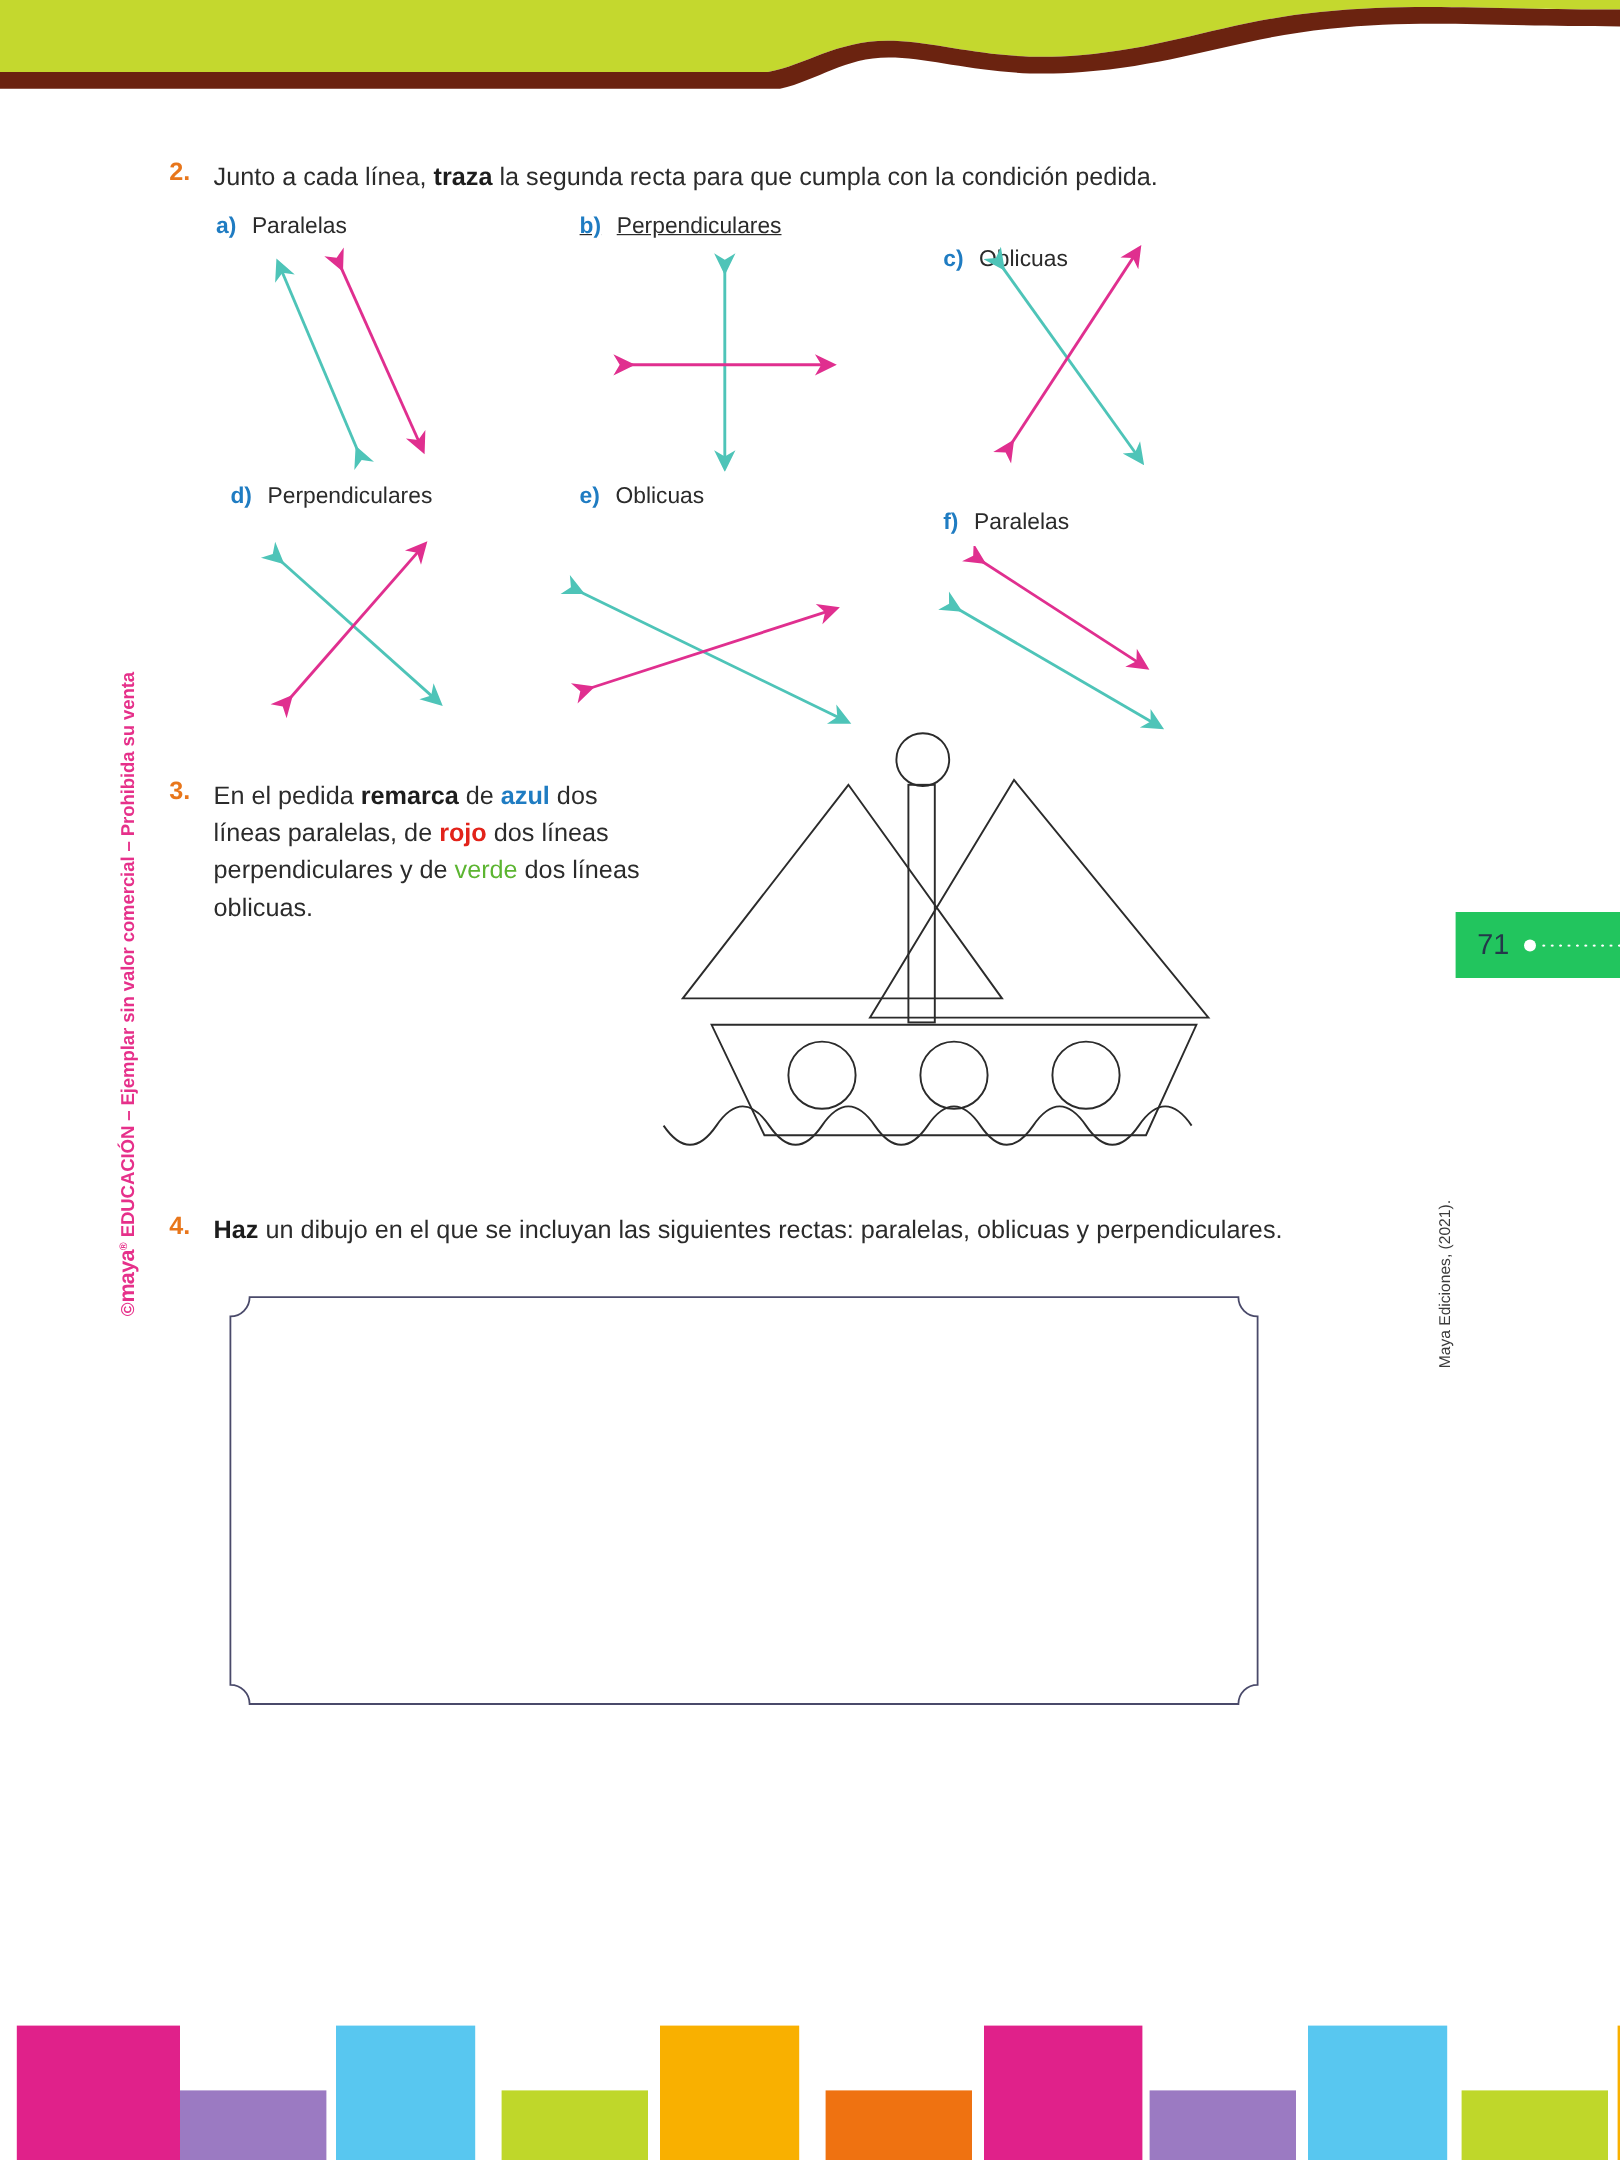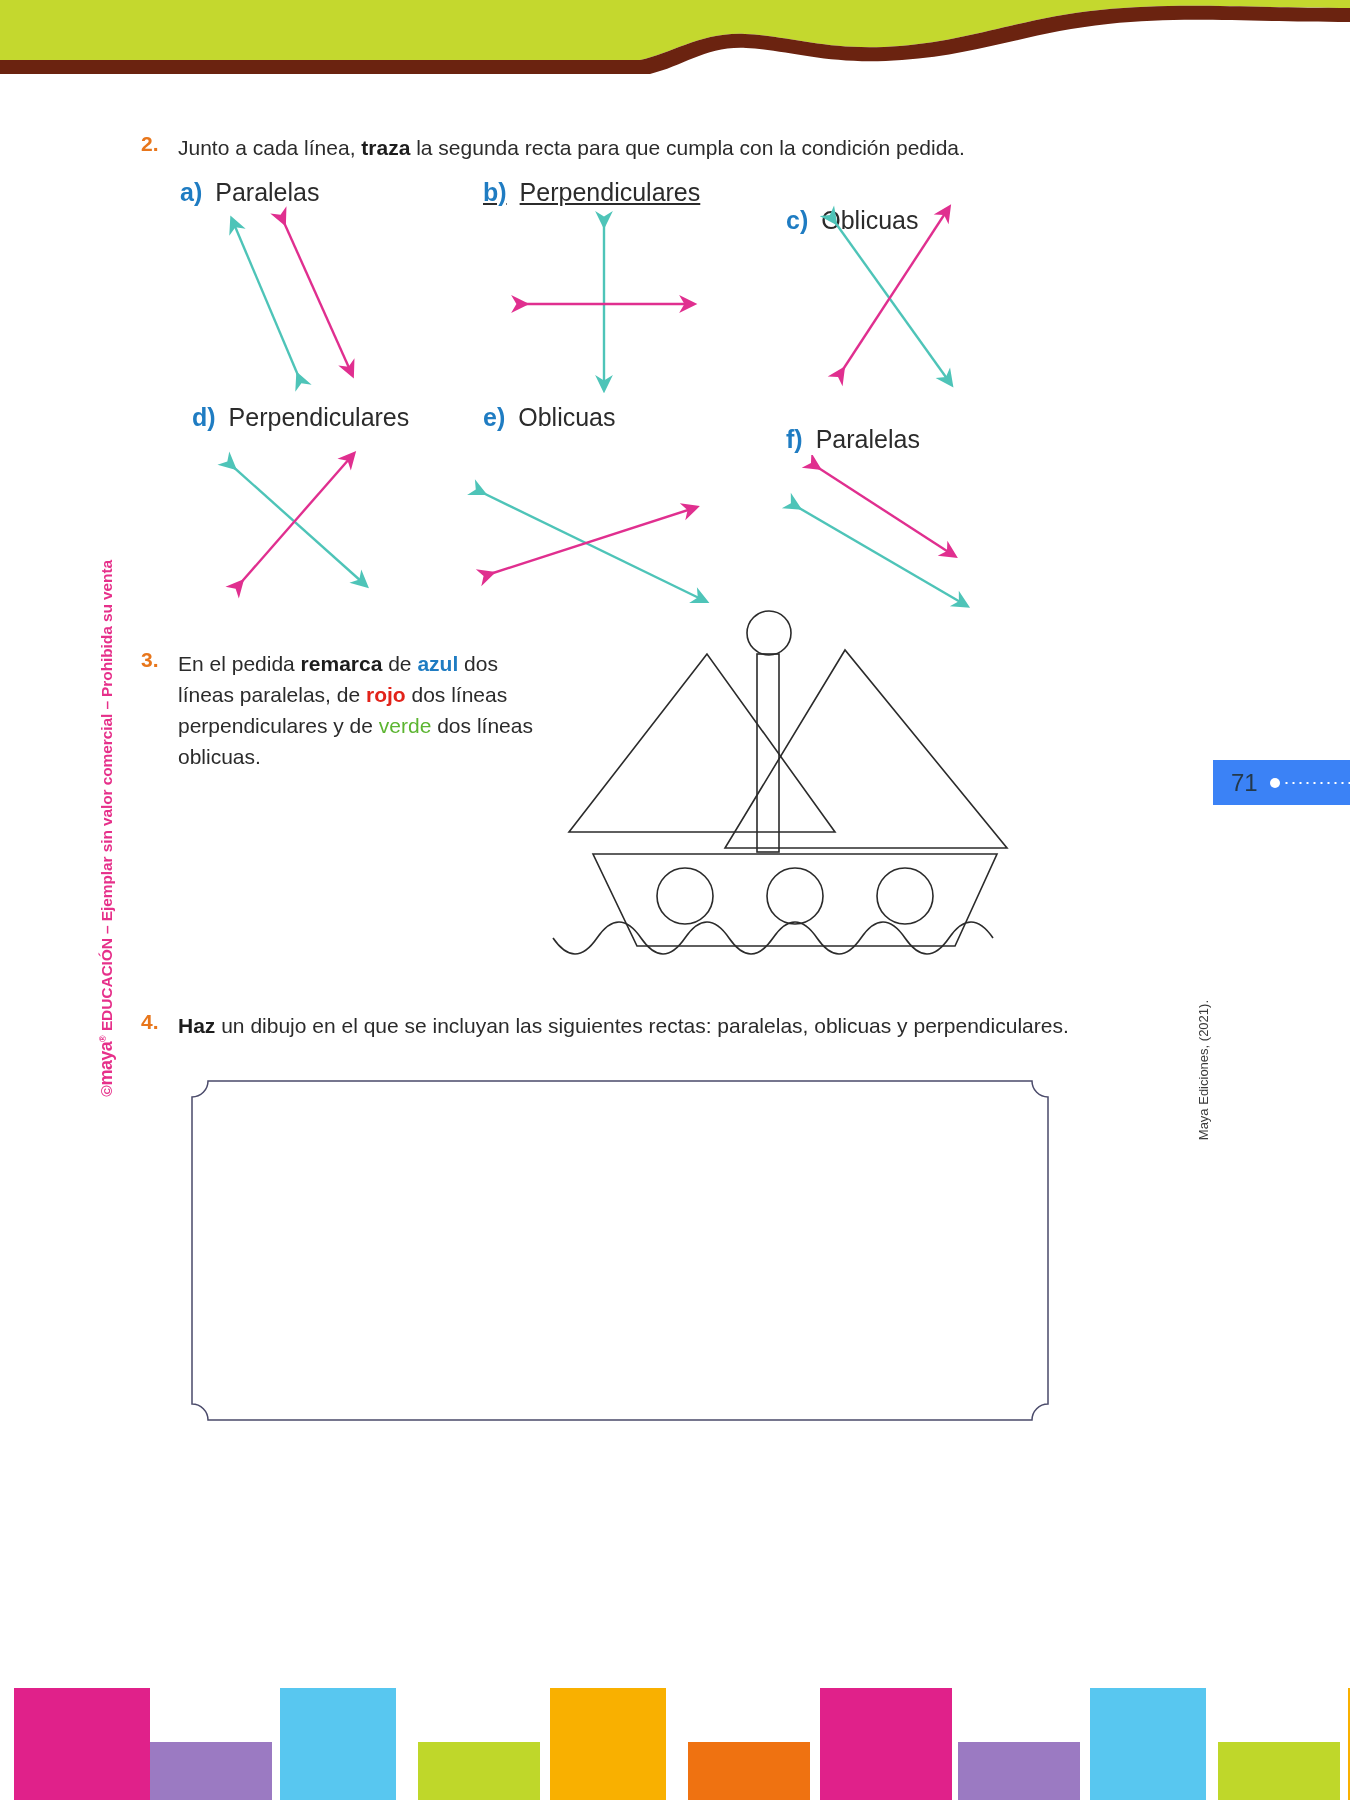--- a/index.html
+++ b/index.html
@@ -19,22 +19,22 @@
     transform-origin:left top;transform:rotate(-90deg) translateX(-100%);
     white-space:nowrap;
     font-size:15.5px;letter-spacing:-0.1px;
     color:#e6308a;font-weight:600;
   }
   .sidebar .brand{font-weight:800;font-size:18px;letter-spacing:-0.6px;}
   .sidebar .sup{font-size:9px;vertical-align:super;}
 
   
   .page-badge{
-    position:absolute;left:1213px;top:760px;width:137px;height:45px;
-    background:#3b82f6;display:flex;align-items:center;
+    position:absolute;left:1213px;top:760px;width:137px;height:55px;
+    background:#22c55e;display:flex;align-items:center;
   }
   .page-badge .num{
     font-size:24px;color:#24384a;margin-left:18px;font-weight:400;
   }
   .page-badge .dotline{
     flex:1;display:flex;align-items:center;margin-left:12px;
   }
   .page-badge .bigdot{
     width:10px;height:10px;border-radius:50%;background:#ffffff;flex:none;
   }
@@ -55,21 +55,21 @@
   }
   .ex-text{
     position:absolute;font-size:21px;color:#2b2b2b;line-height:31px;
   }
   .ex-text b{font-weight:bold;color:#1d1d1d;}
   .c-blue{color:#1f7cc2;font-weight:bold;}
   .c-red{color:#e2231a;font-weight:bold;margin-top:20px;}
   .c-green{color:#5cb531;font-weight:normal;}
 
   
-  .lbl{position:absolute;font-size:25px;color:#2b2b2b;white-space:nowrap;}
+  .lbl{position:absolute;font-size:19px;color:#2b2b2b;white-space:nowrap;}
   .lbl .let{color:#1f7cc2;font-weight:bold;margin-right:13px;}
 
   
   .diag{position:absolute;}
 
   
   .answer-box{position:absolute;left:190px;top:1078px;}
 
   
   .boat{position:absolute;left:545px;top:608px;}

